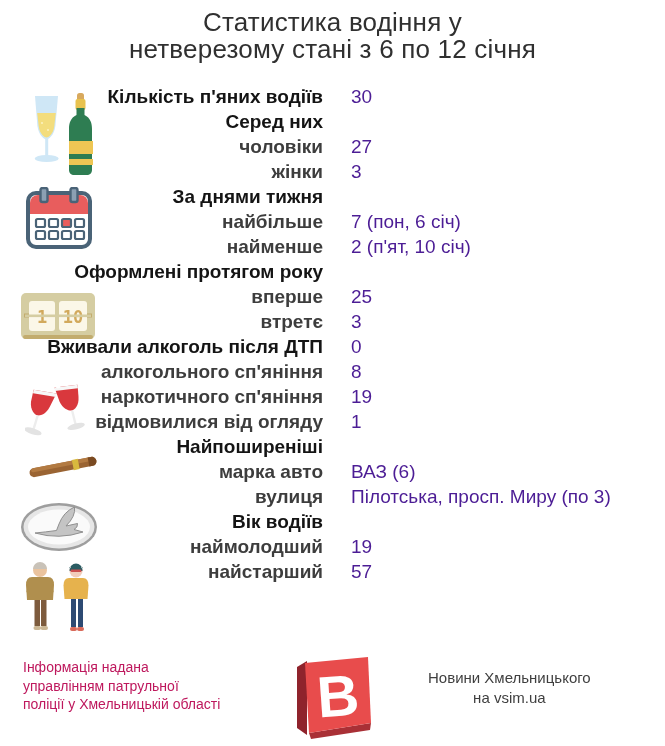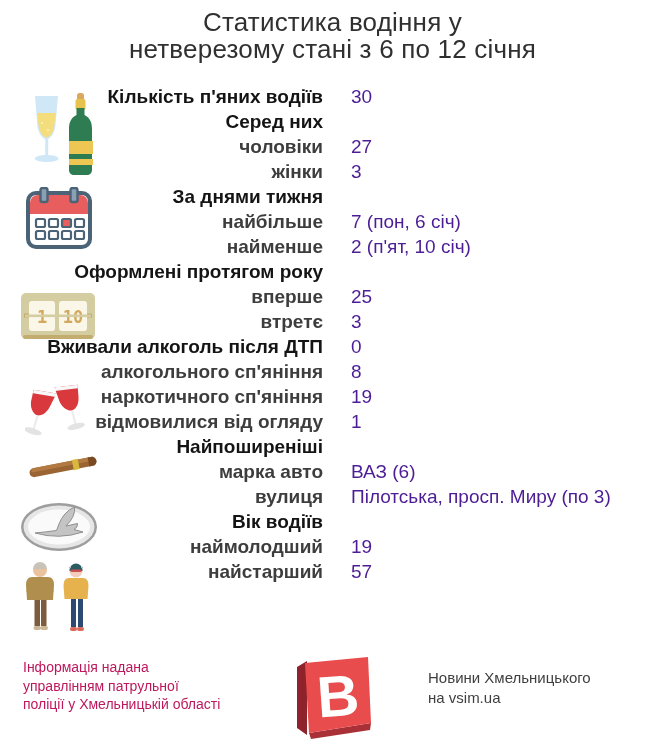--- a/index.html
+++ b/index.html
@@ -18,21 +18,21 @@
   .icon { position:absolute; }
   .icon-champagne { left:28px; top:93px;  width:66px; height:82px; }
   .icon-calendar  { left:26px; top:187px; width:66px; height:62px; }
   .icon-flip      { left:21px; top:291px; width:74px; height:52px; }
   .icon-wine      { left:25px; top:381px; width:70px; height:69px; }
   .icon-cigar     { left:26px; top:449px; width:74px; height:36px; }
   .icon-lada      { left:20px; top:502px; width:78px; height:50px; }
   .icon-people    { left:24px; top:556px; width:68px; height:82px; }
 
   .footer-left  { position:absolute; left:23px; top:658px; font-size:14px; line-height:18.5px; color:#be185d; }
-  .footer-right { position:absolute; left:428px; top:668px; font-size:15px; line-height:19.5px; color:#3f3f3f; }
+  .footer-right { position:absolute; left:428px; top:668px; font-size:15px; line-height:19.5px; color:#3f3f3f;text-align:center; }
   .footer-logo  { position:absolute; left:294px; top:655px; width:78px; height:86px; }
 </style>
 </head>
 <body>
 
 <div class="canvas">
 
   <div class="title">
     <div>Статистика водіння у</div>
     <div>нетверезому стані з 6 по 12 січня</div>

